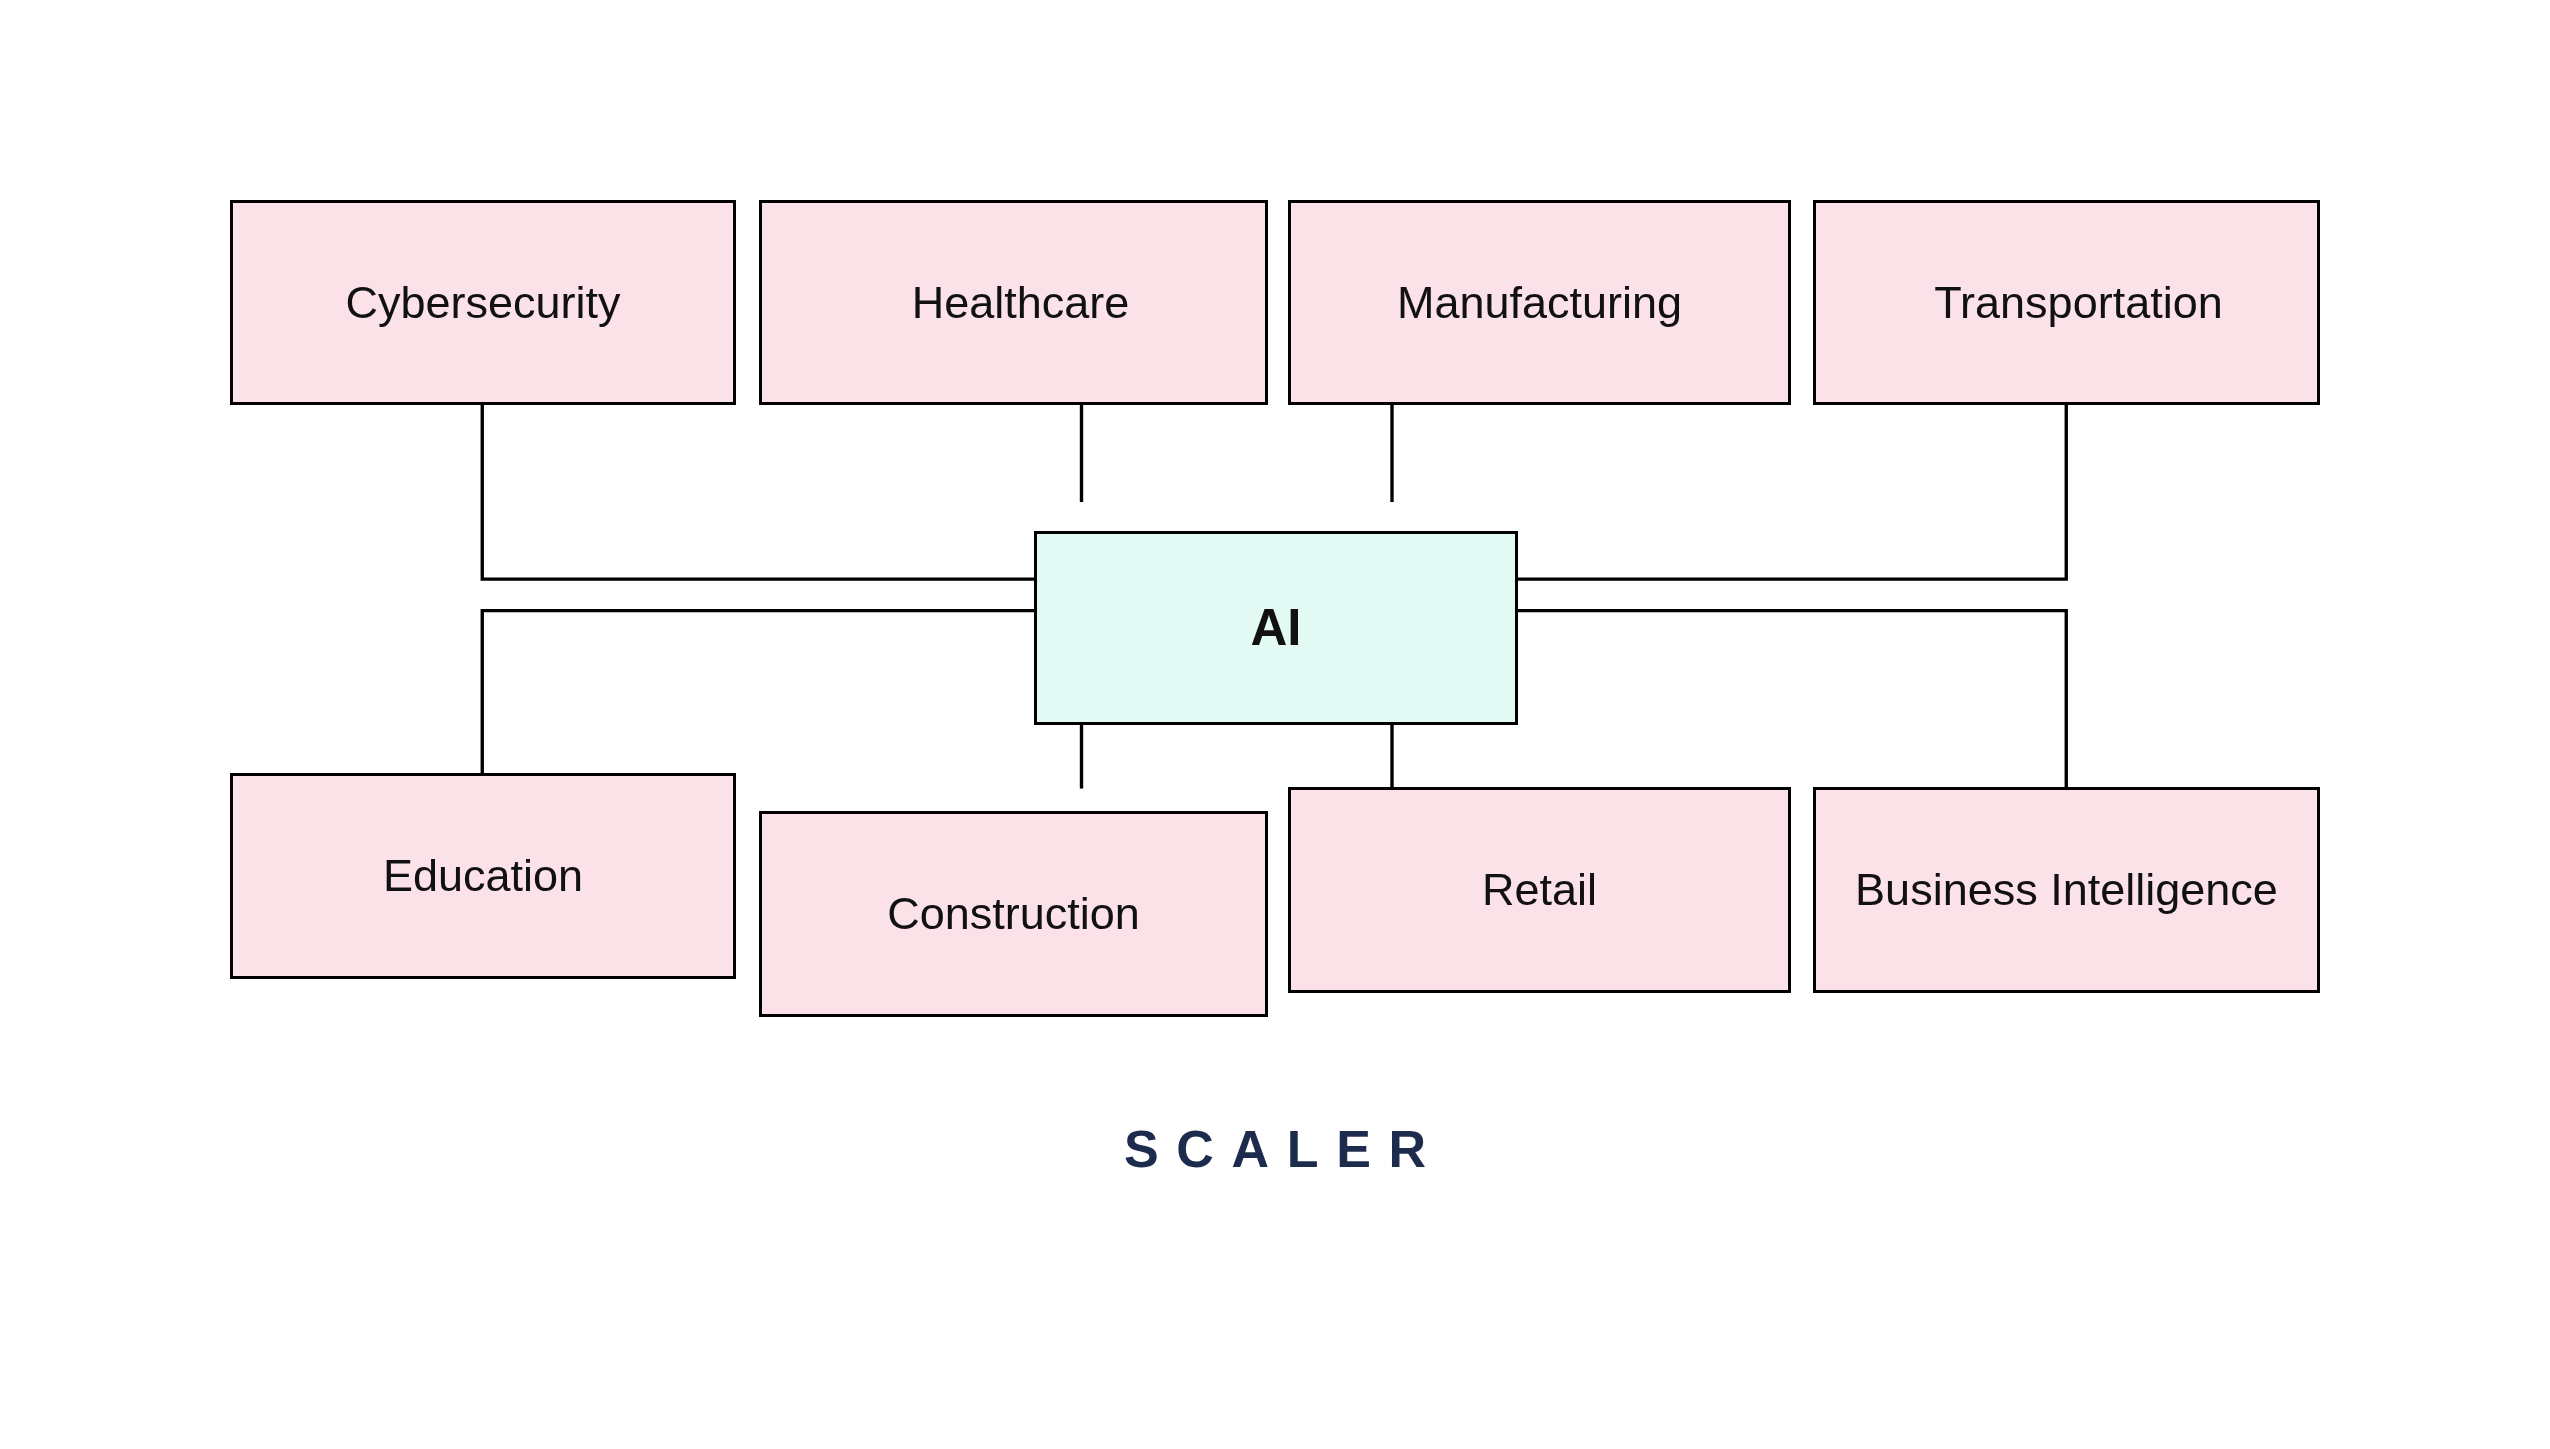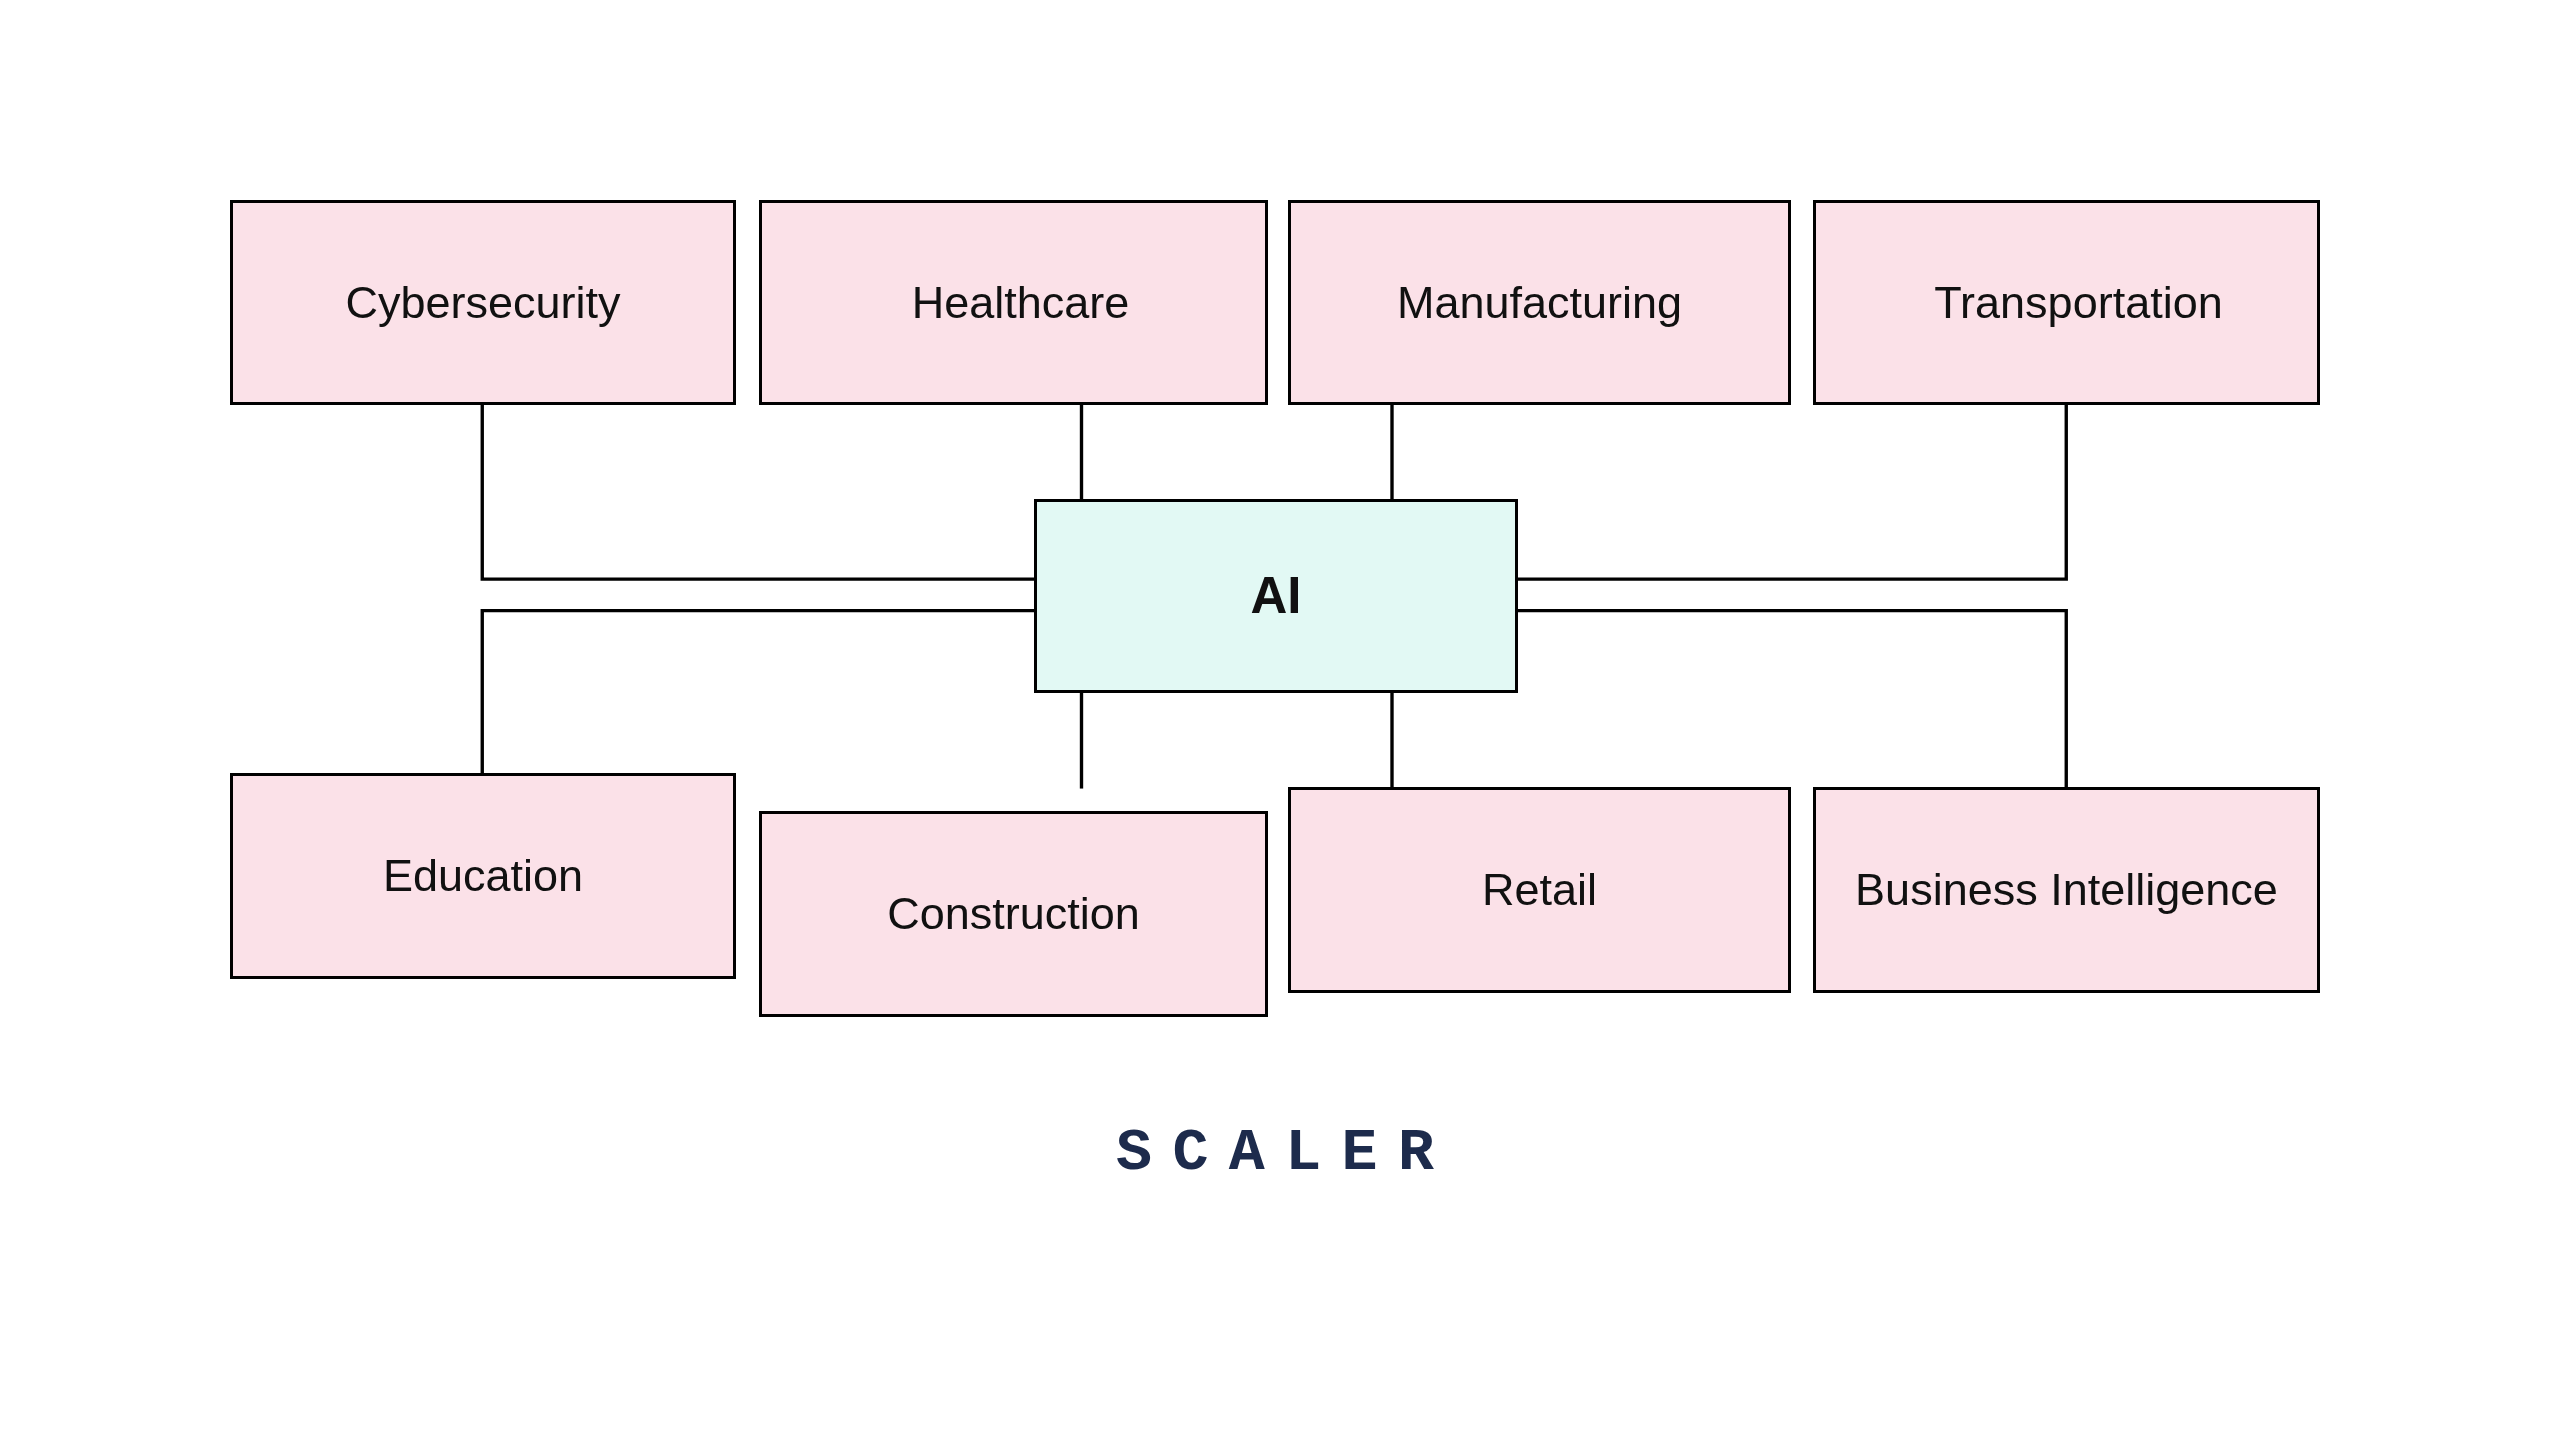--- a/index.html
+++ b/index.html
@@ -42,20 +42,21 @@
     justify-content: center;
     text-align: center;
     color: var(--text);
     font-size: 45px;
     line-height: 1.15;
   }
   .node.center {
     background: var(--teal-fill);
     font-size: 51px;
     font-weight: bold;
+    margin-top: 32px;
   }
   
   .n-cybersecurity { left: 230px;  top: 200px;  width: 506px; height: 205px; }
   .n-healthcare    { left: 759px; top: 200px;  width: 509px; height: 205px; padding-left: 14px; }
   .n-manufacturing { left: 1288px; top: 200px;  width: 503px; height: 205px; }
   .n-transportation{ left: 1813px; top: 200px;  width: 507px; height: 205px; padding-left: 24px; }
   .n-ai            { left: 1034px; top: 499px;  width: 484px; height: 194px; }
   .n-education     { left: 230px;  top: 773px; width: 506px; height: 206px; }
   .n-construction  { left: 759px; top: 787px; width: 509px; height: 206px; margin-top: 24px; }
   .n-retail        { left: 1288px; top: 787px; width: 503px; height: 206px; }
@@ -64,23 +65,23 @@
   .logo {
     position: absolute;
     left: 50%;
     top: 1119px;
     transform: translateX(-50%);
     text-align: center;
     user-select: none;
   }
   .logo-brand {
     color: var(--logo-navy);
-    font-family: Liberation Mono, monospace;
+    font-family: Liberation Sans, sans-serif;
     font-weight: 800;
-    font-size: 60px;
+    font-size: 52px;
     letter-spacing: 0.34em;
     text-indent: 0.34em; 
     white-space: nowrap;
   }
   .logo-script {
     margin-top: -10.5px;
     color: var(--logo-pink);
     font-family: "DejaVu Serif", serif;
     font-style: italic;
     font-weight: bold;

